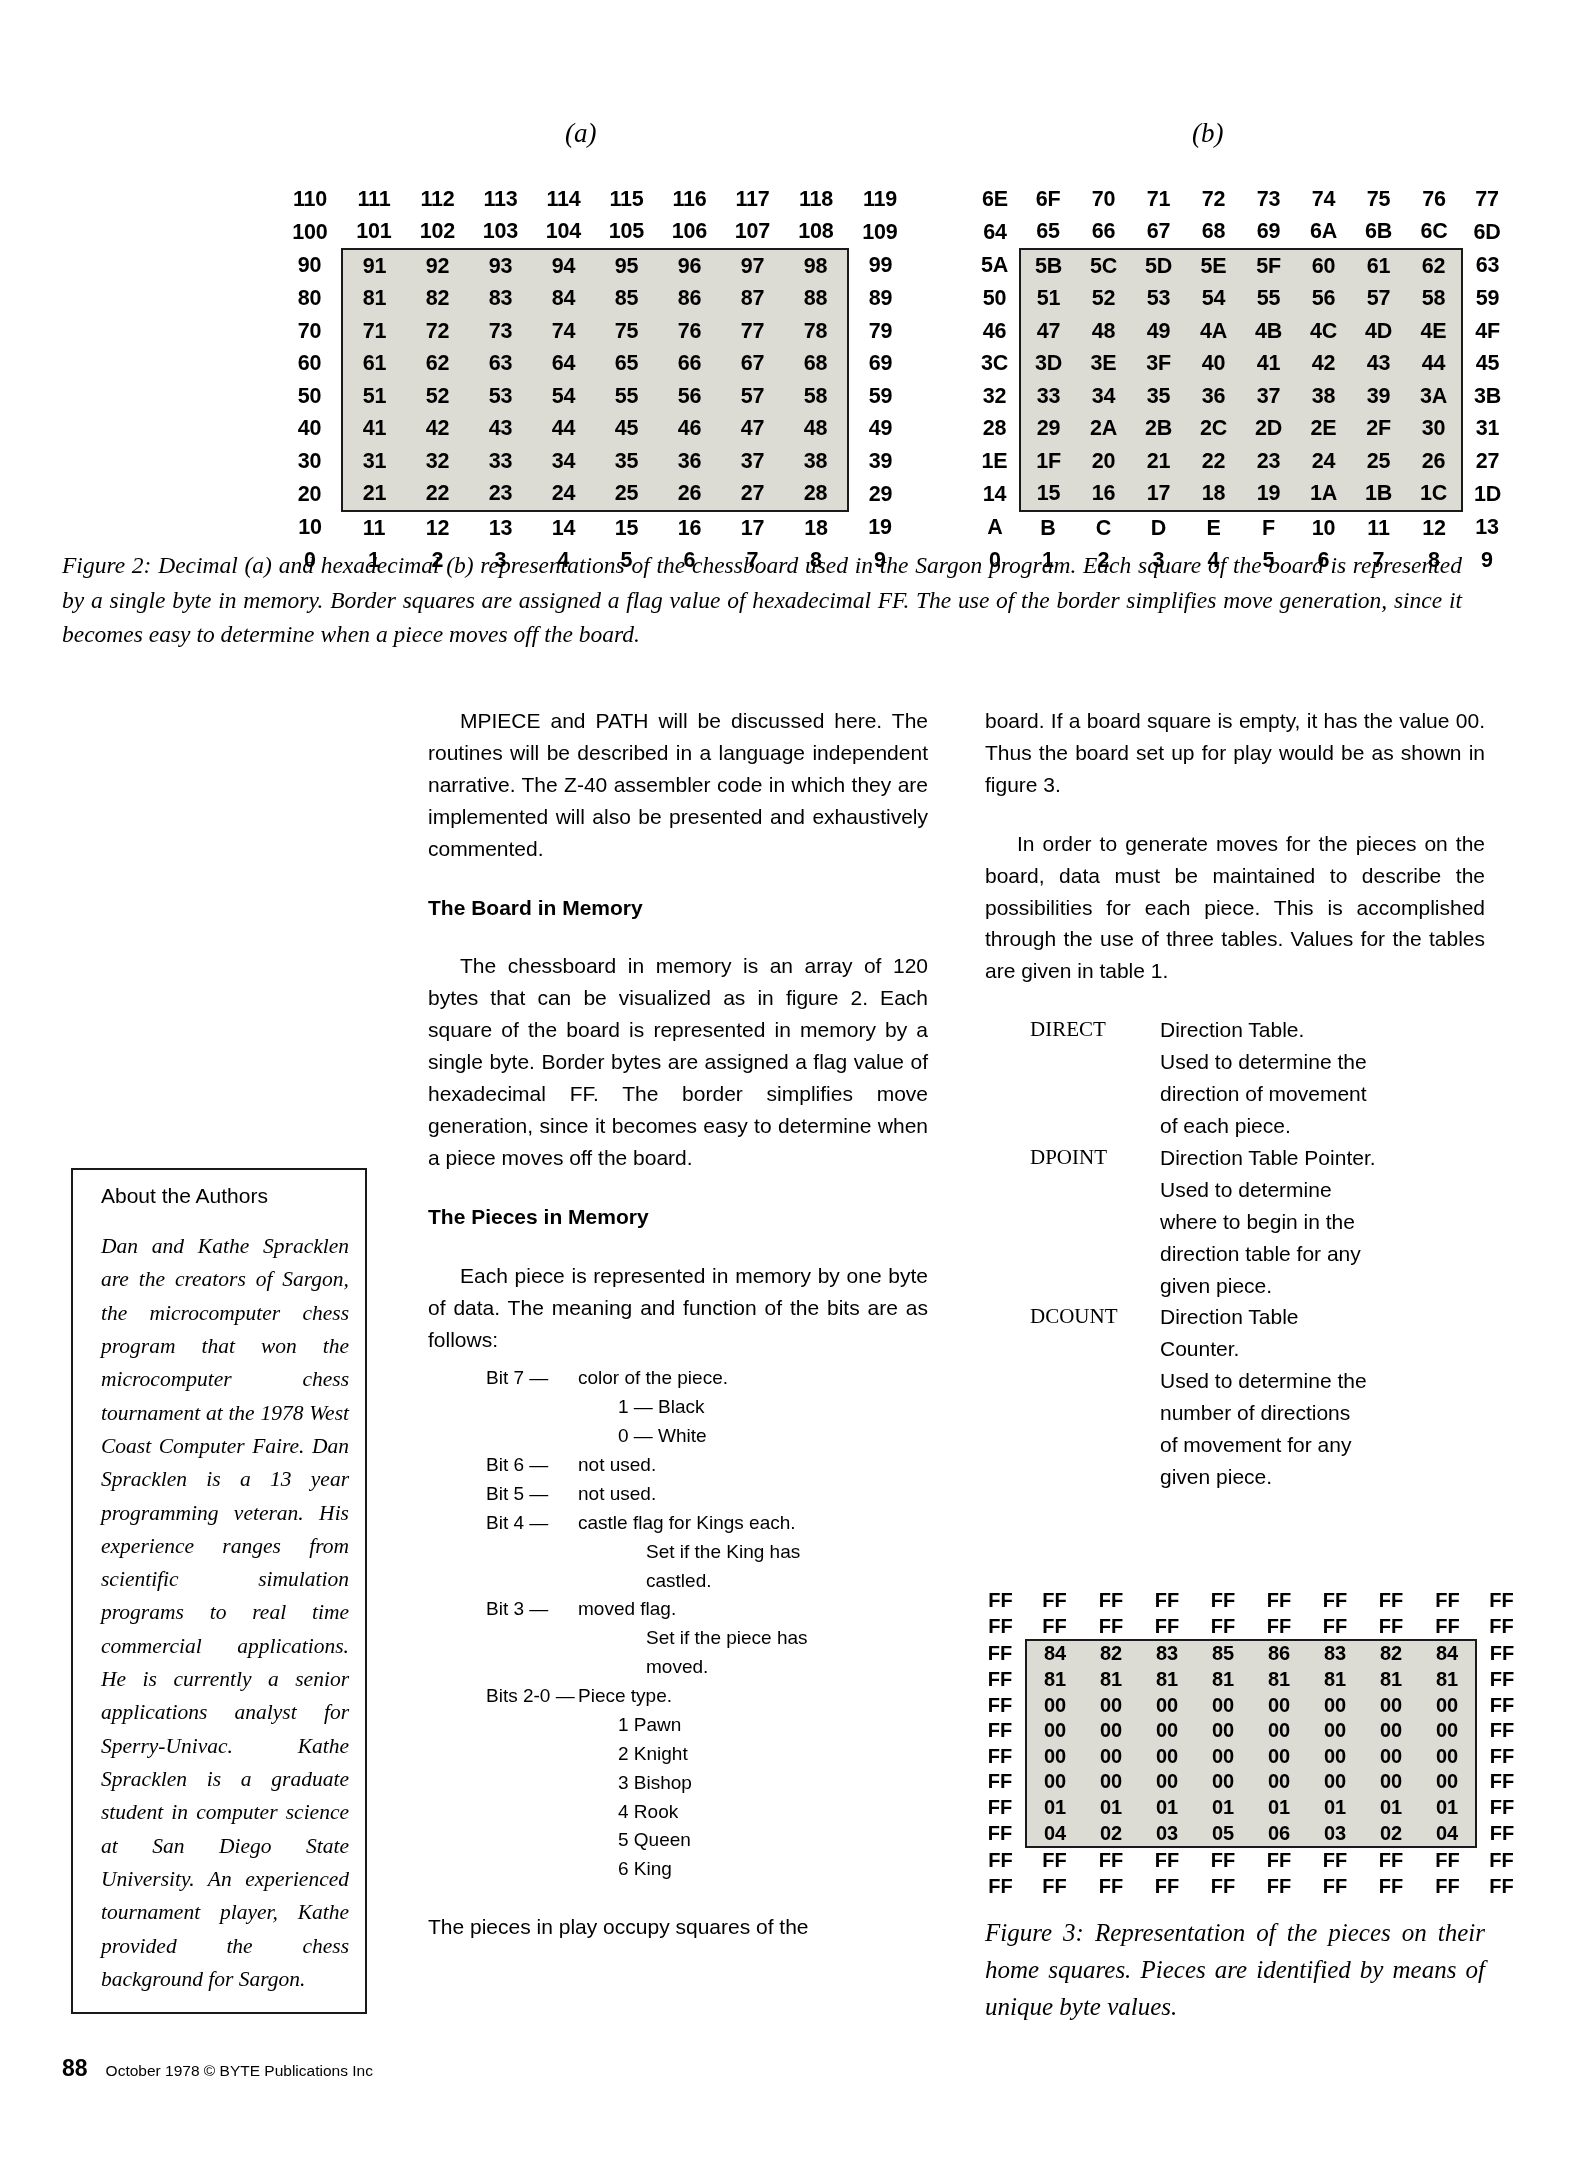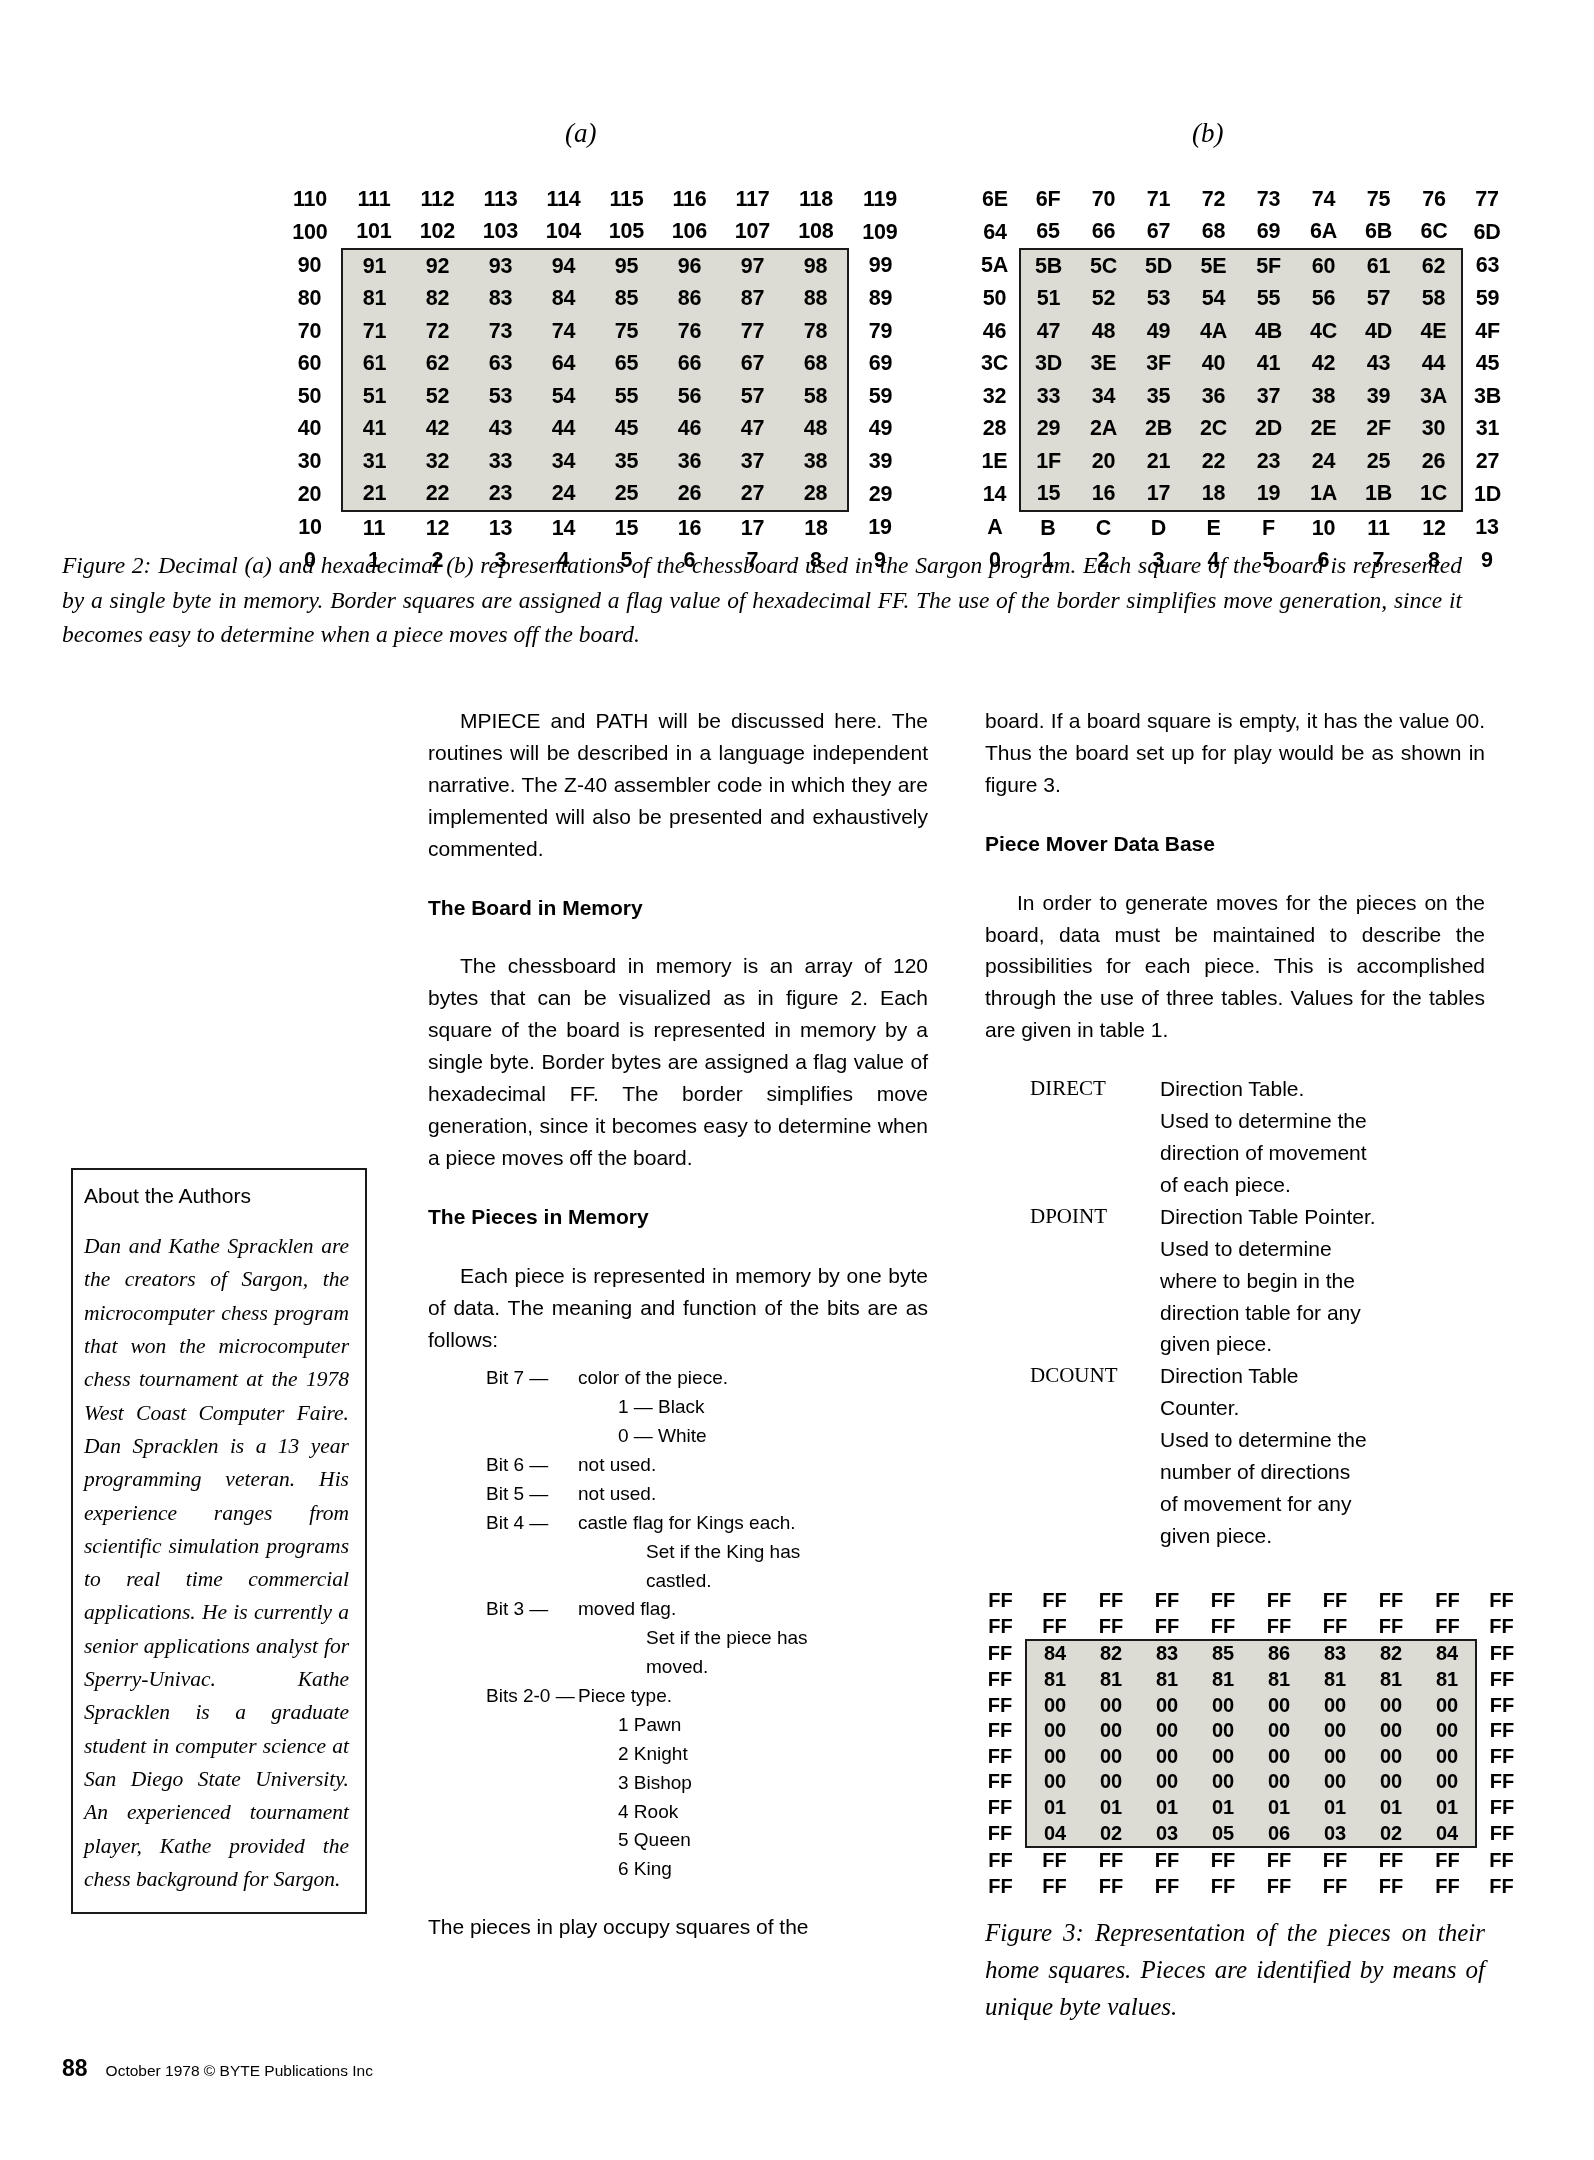--- a/index.html
+++ b/index.html
@@ -151,21 +151,21 @@
   }
   .dtrow .dt-desc { flex: 1 1 auto; }
 
   
   #authors-box {
     position: absolute;
     left: 71px;
     top: 1168px;
     width: 296px;
     border: 2.2px solid #1a1a1a;
-    padding: 14px 16px 16px 11px;
+    padding: 14px 16px 16px 28px;
     box-sizing: border-box;
     background: #ffffff;
   }
   #authors-box .ab-title {
     font-family: "Liberation Sans", sans-serif;
     font-size: 21px;
     margin-bottom: 22px;
   }
   #authors-box .ab-body {
     font-family: "Liberation Serif", serif;
@@ -603,21 +603,20 @@
           <div class="bit-sub">6 King</div>
         </div>
       </div>
     </div>
 
   <p class="gap">The pieces in play occupy squares of the</p>
 </div>
 
 <div class="col" id="col-right">
   <p>board. If a board square is empty, it has the value 00. Thus the board set up for play would be as shown in figure 3.</p>
-  <h3>Piece Mover Data Base</h3>
   <p class="indent gap">In order to generate moves for the pieces on the board, data must be maintained to describe the possibilities for each piece. This is accomplished through the use of three tables. Values for the tables are given in table 1.</p>
 
   <div class="dtlist" id="dtlist">
       <div class="dtrow">
         <div class="dt-name">DIRECT</div>
         <div class="dt-desc">
           <div>Direction Table.</div>
           <div>Used to determine the</div>
           <div>direction of movement</div>
           <div>of each piece.</div>

